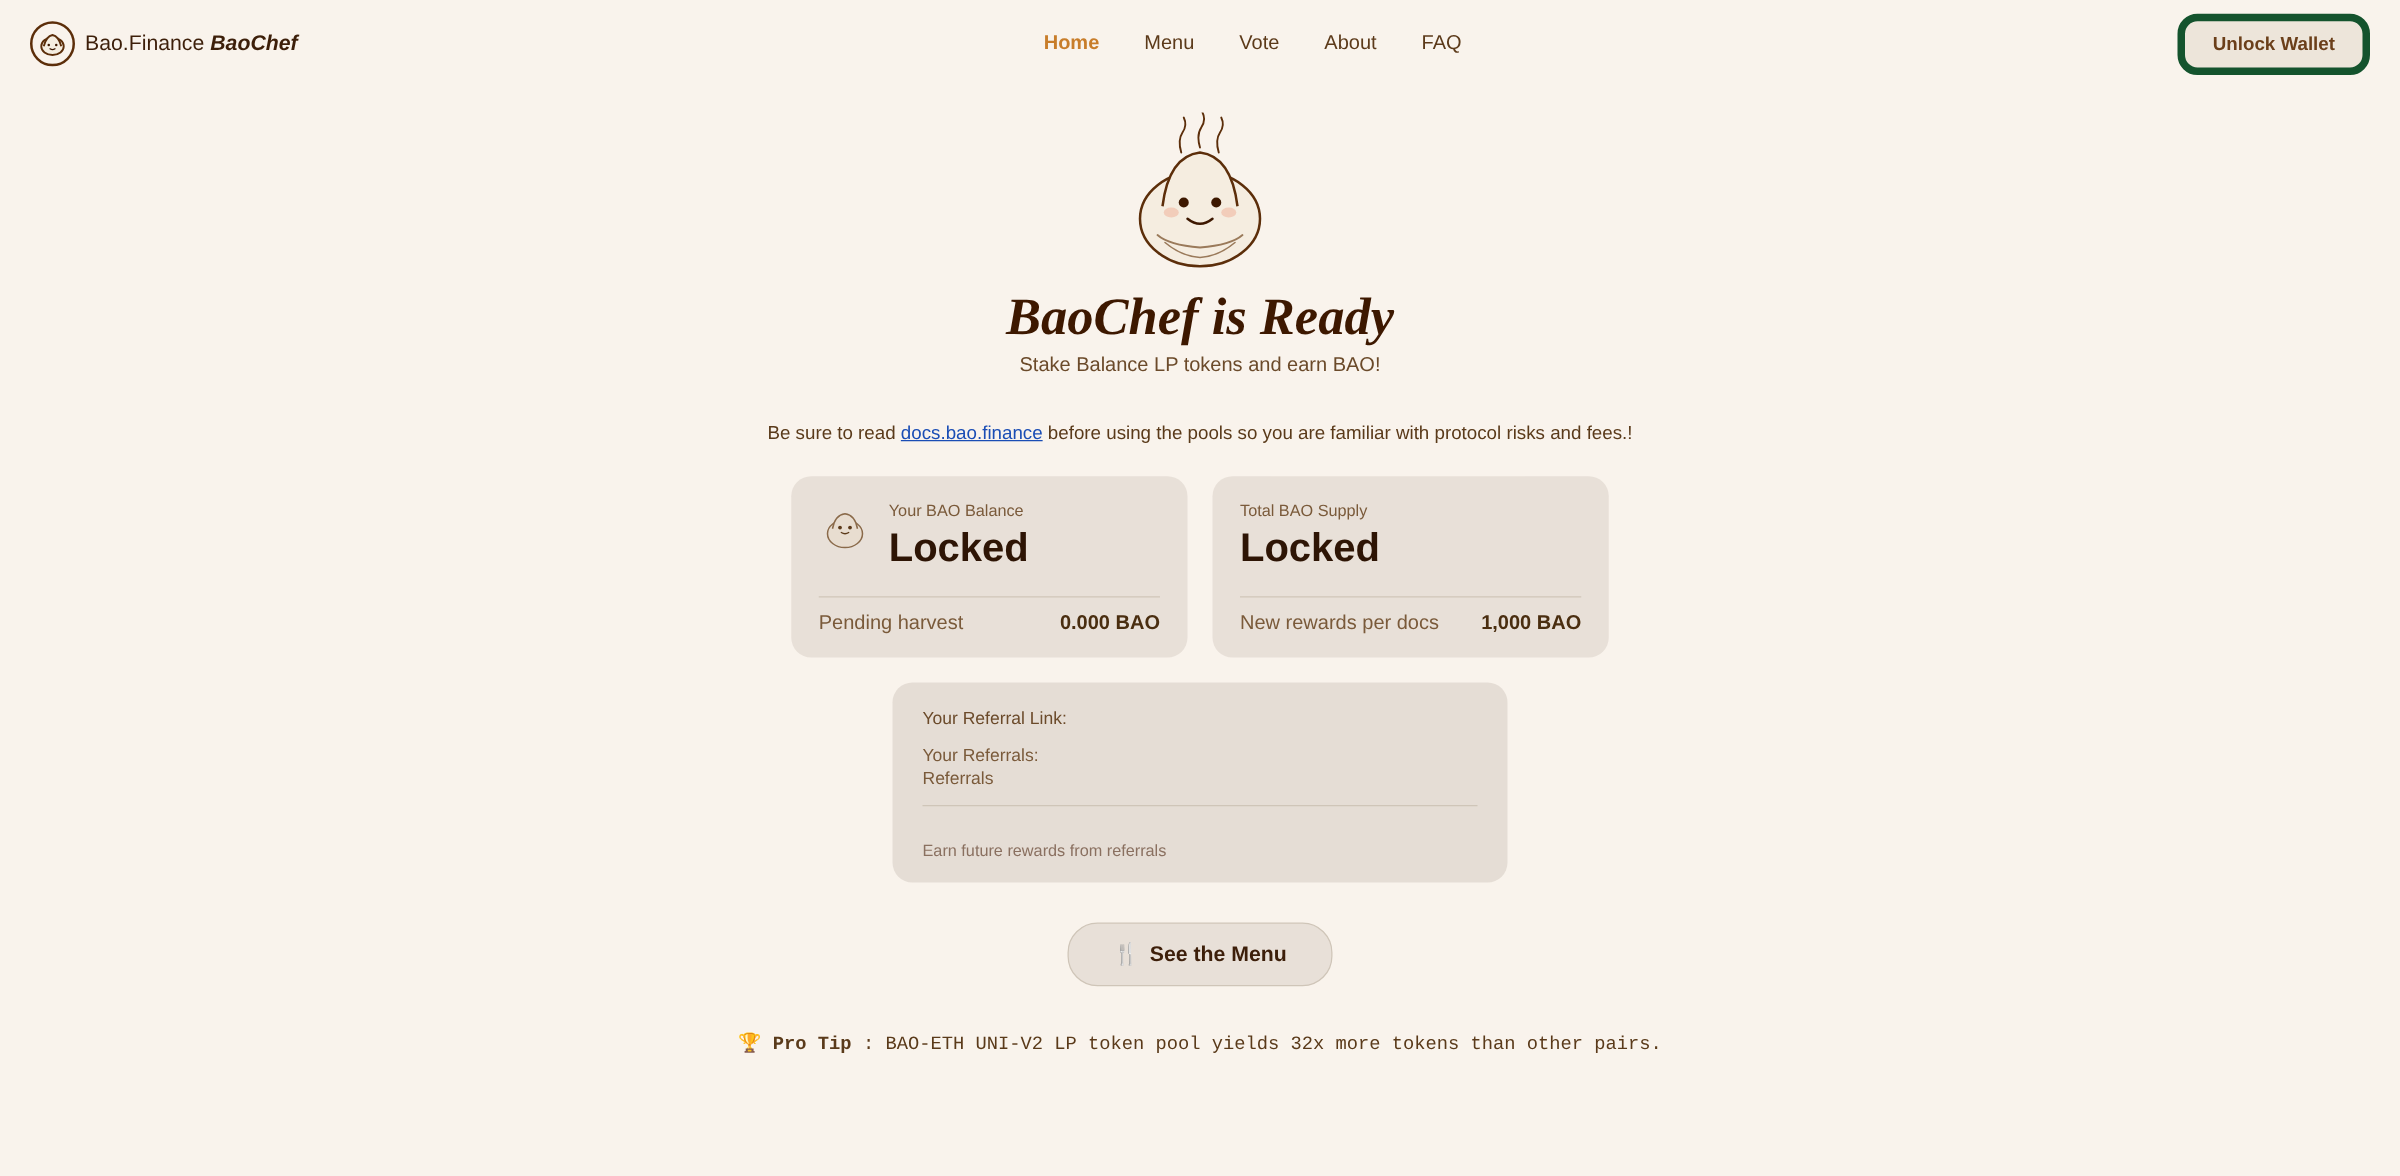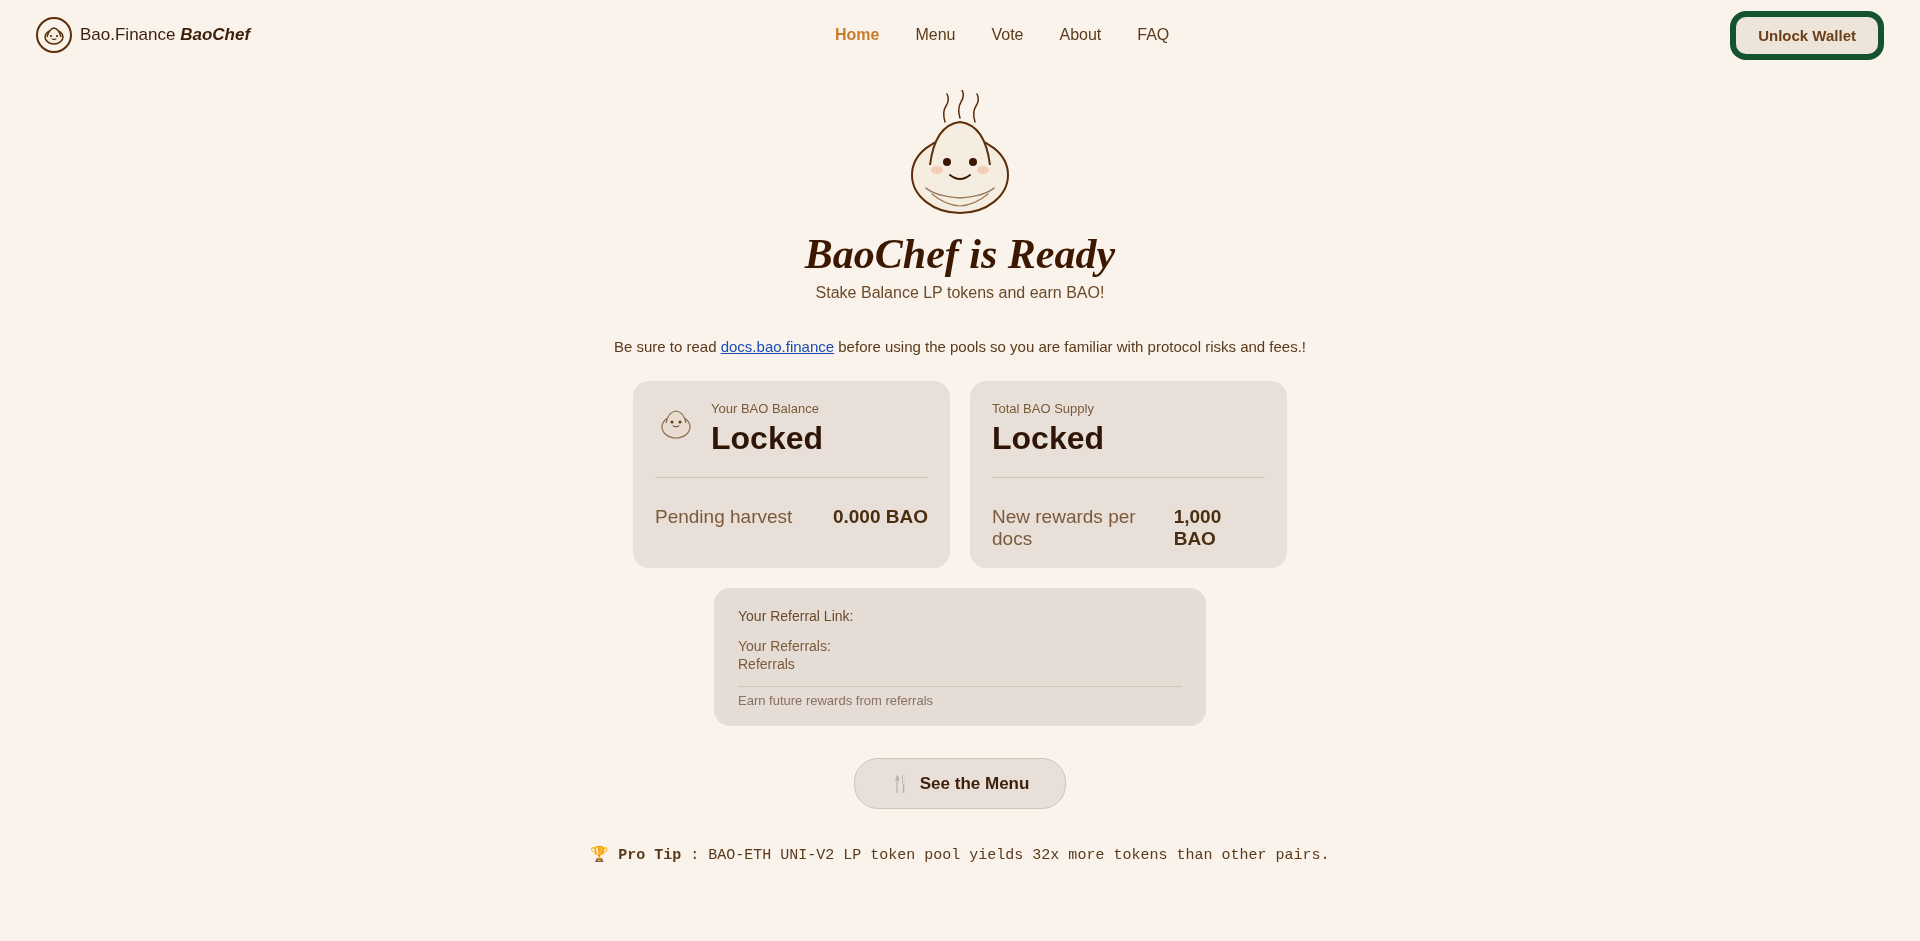--- a/index.html
+++ b/index.html
@@ -9,21 +9,21 @@
       font-family: 'Helvetica Neue', Arial, sans-serif;
       min-height: 941px;
       color: #3d1f0a;
     }
 
     
     nav {
       display: flex;
       align-items: center;
       justify-content: space-between;
-      padding: 0 36px;
+      padding: 0 24px;
       height: 70px;
       background: #f9f3ec;
     }
 
     .nav-logo {
       display: flex;
       align-items: center;
       gap: 8px;
       text-decoration: none;
       color: #3d1f0a;
@@ -157,24 +157,24 @@
       font-size: 32px;
       font-weight: 800;
       color: #2e1505;
       margin-bottom: 20px;
     }
 
     .card-footer {
       display: flex;
       justify-content: space-between;
       align-items: center;
-      font-size: 19px;
+      font-size: 16px;
       color: #7a5a3a;
       border-top: 1px solid #cfc5b8;
-      padding-top: 28px;
+      padding-top: 12px;
     }
 
     .card-footer-value {
       font-weight: 600;
       color: #4a2e10;
     }
 
     .card-icon {
       width: 42px;
       height: 42px;
@@ -215,21 +215,21 @@
     .referral-refs-label {
       font-size: 14px;
       color: #7a5a3a;
       margin-bottom: 14px;
     }
 
     .referral-earn {
       font-size: 13px;
       color: #8a7060;
       border-top: 1px solid #cfc5b8;
-      padding-top: 6px;
+      padding-top: 28px;
     }
 
     
     .see-menu-btn {
       background: #e8e0d8;
       border: 1px solid #cfc5b8;
       border-radius: 24px;
       padding: 14px 36px;
       font-size: 17px;
       font-weight: 600;

